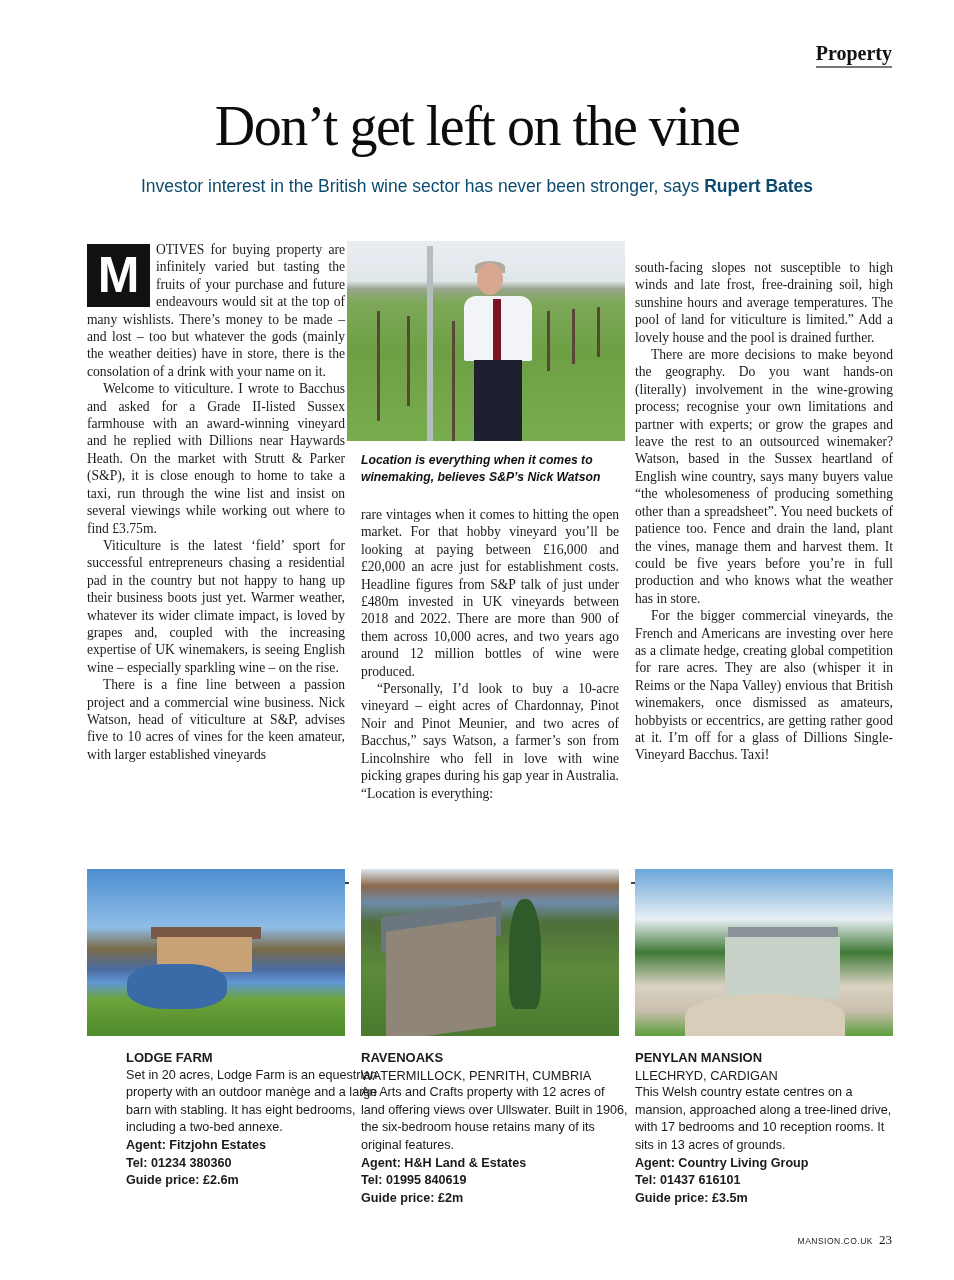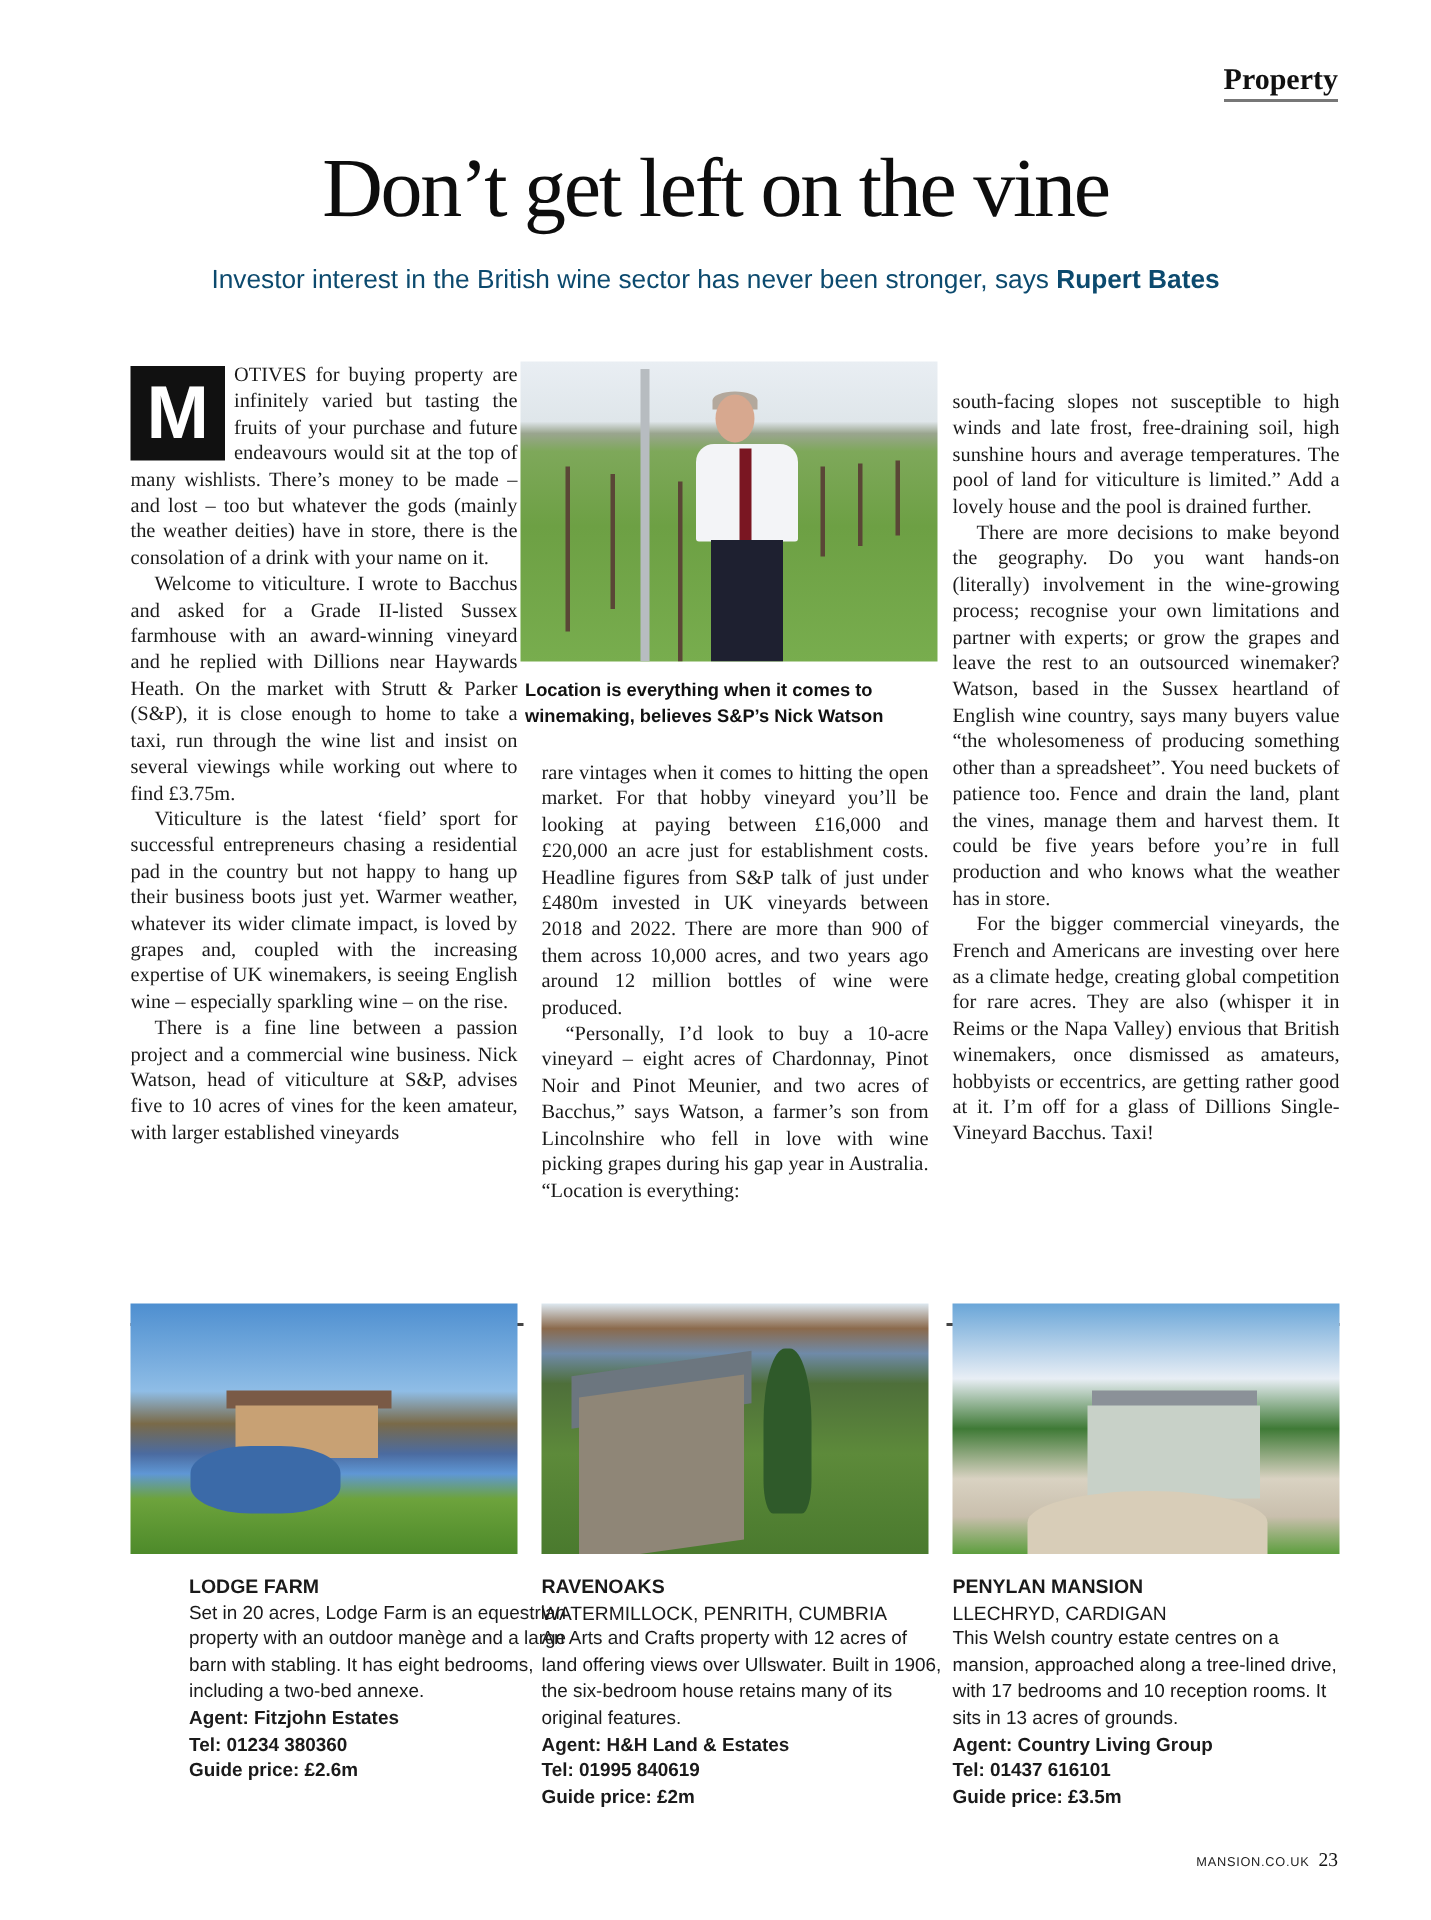--- a/index.html
+++ b/index.html
@@ -46,22 +46,22 @@
   }
   .photo-main .post { position: absolute; left: 80px; top: 5px; width: 6px; height: 195px; background: #b7bcc0; }
   .photo-main .vine { position: absolute; width: 3px; background: #5a4636; }
   .photo-main .man-head { position: absolute; left: 130px; top: 22px; width: 26px; height: 32px; border-radius: 50%; background: #d7a88f; }
   .photo-main .man-hair { position: absolute; left: 128px; top: 20px; width: 30px; height: 12px; border-radius: 50% 50% 0 0; background: #b3a89c; }
   .photo-main .man-shirt { position: absolute; left: 117px; top: 55px; width: 68px; height: 65px; border-radius: 12px 12px 2px 2px; background: #f3f4f7; }
   .photo-main .man-tie { position: absolute; left: 146px; top: 58px; width: 8px; height: 62px; background: #7a1622; }
   .photo-main .man-trousers { position: absolute; left: 127px; top: 119px; width: 48px; height: 81px; background: #1e2030; }
 
   .caption {
-    position: absolute; left: 350px; top: 452px; width: 262px;
-    font-family: "Liberation Sans", sans-serif; font-weight: bold; font-size: 12.2px; line-height: 17px; color: #111;
+    position: absolute; left: 361px; top: 452px; width: 262px;
+    font-family: "Liberation Sans", sans-serif; font-weight: bold; font-size: 12.2px; line-height: 17px; color: #111; font-style: italic;
   }
 
   .rule-heading {
     position: absolute; left: 87px; right: 61px; top: 828px; height: 30px;
     display: flex; align-items: center; gap: 20px; margin-top: 40px;
   }
   .rule-heading .line { flex: 1; height: 1.5px; background: #444; }
   .rule-heading .title {
     font-family: "Liberation Serif", serif; font-weight: bold; font-size: 24px; color: #0d0d0d; white-space: nowrap;
   }

